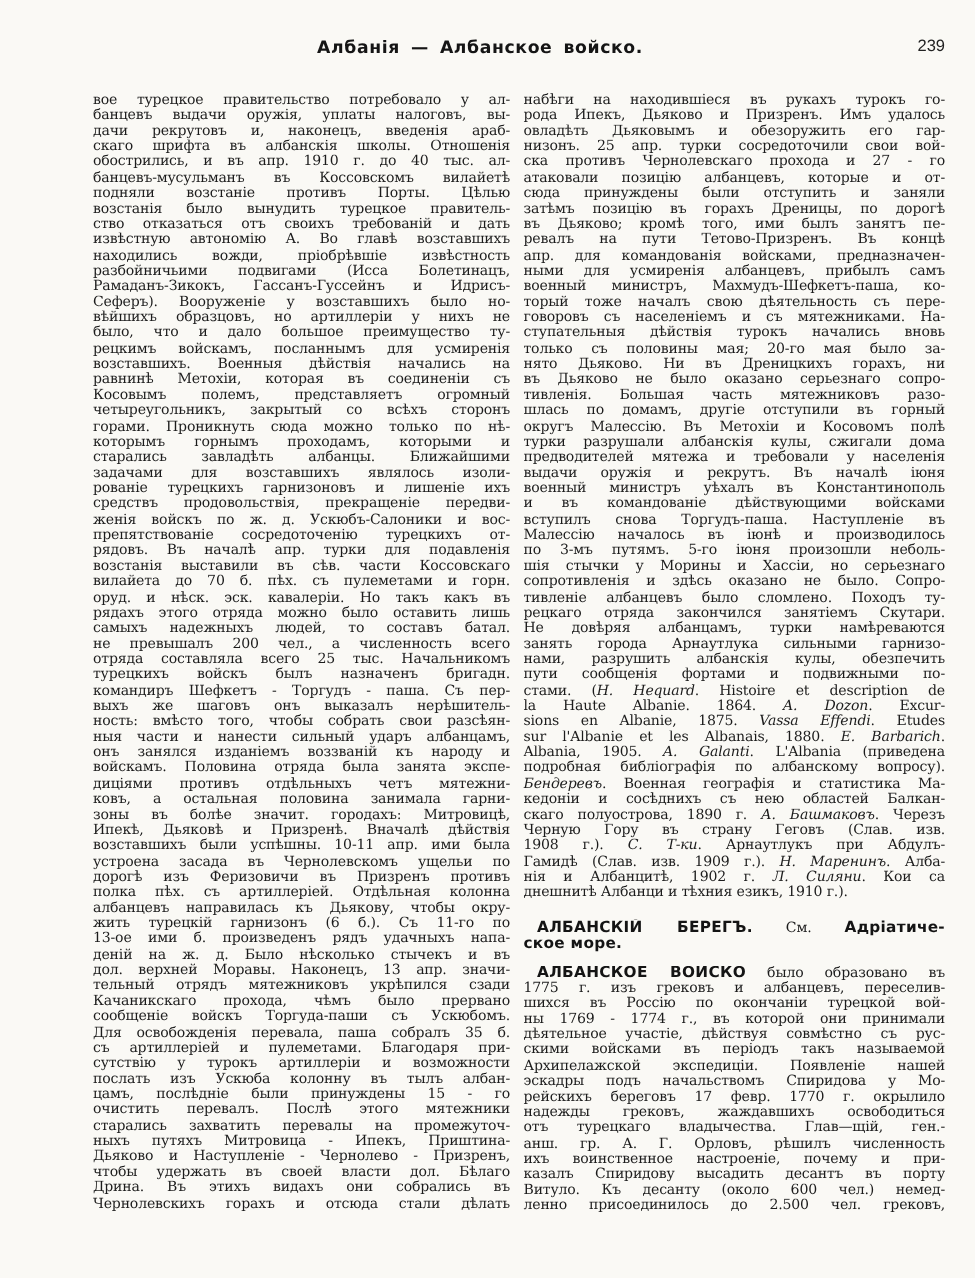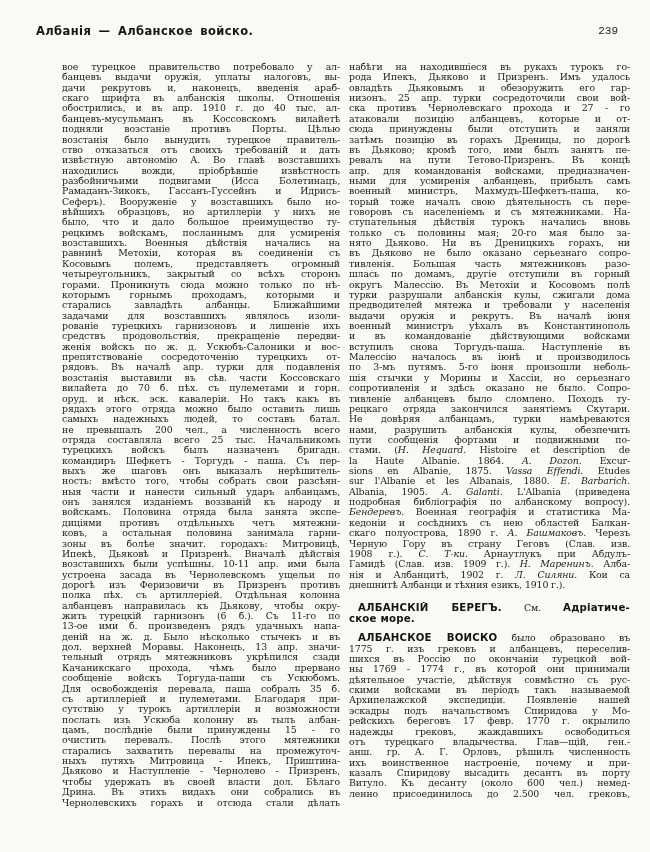--- a/index.html
+++ b/index.html
@@ -10,29 +10,29 @@
     color: #1c1c1c;
     overflow: hidden;
   }
   .page { width: 650px; height: 852px; position: relative; box-sizing: border-box; padding-top: 24px; }
   .pagehead {
     position: relative;
     margin: 0 20px 0 62px; height: 16px;
   }
   .head-title {
     position: absolute; left: 0; right: 0; top: 0;
-    text-align: left;
+    text-align: center;
     transform: translateX(-26px);
     font-family: "DejaVu Sans", sans-serif;
     font-weight: bold; font-size: 11.5px; letter-spacing: 0.4px; word-spacing: 3px;
     color: #151515;
   }
   .head-page {
-    position: absolute; right: 12px; top: 1px;
-    font-family: Liberation Mono, monospace;
+    position: absolute; right: 0; top: 1px;
+    font-family: Liberation Sans, sans-serif;
     font-size: 11px; color: #222;
   }
   .body-cols {
     display: flex; margin: 6px 20px 0 62px;
   }
   .col { box-sizing: border-box; margin-top: 16px; }
   .col-left  { width: 278px; margin-right: 9px; }
   .col-right { width: 281px; }
   .line {
     font-size: 9.4px; line-height: 10.37px; height: 10.37px;
@@ -167,20 +167,21 @@
           <div class="line just">военный министръ уѣхалъ въ Константинополь</div>
           <div class="line just">и въ командованіе дѣйствующими войсками</div>
           <div class="line just">вступилъ снова Торгудъ-паша. Наступленіе въ</div>
           <div class="line just">Малессію началось въ іюнѣ и производилось</div>
           <div class="line just">по 3-мъ путямъ. 5-го іюня произошли неболь-</div>
           <div class="line just">шія стычки у Морины и Хассіи, но серьезнаго</div>
           <div class="line just">сопротивленія и здѣсь оказано не было. Сопро-</div>
           <div class="line just">тивленіе албанцевъ было сломлено. Походъ ту-</div>
           <div class="line just">рецкаго отряда закончился занятіемъ Скутари.</div>
           <div class="line just">Не довѣряя албанцамъ, турки намѣреваются</div>
+          <div class="line just">занять города Арнаутлука сильными гарнизо-</div>
           <div class="line just">нами, разрушить албанскія кулы, обезпечить</div>
           <div class="line just">пути сообщенія фортами и подвижными по-</div>
           <div class="line just"><span>стами. (</span><span class="seg-italic">H. Hequard</span><span>. Histoire et description de</span></div>
           <div class="line just"><span>la Haute Albanie. 1864. </span><span class="seg-italic">A. Dozon</span><span>. Excur-</span></div>
           <div class="line just"><span>sions en Albanie, 1875. </span><span class="seg-italic">Vassa Effendi</span><span>. Études</span></div>
           <div class="line just"><span>sur l'Albanie et les Albanais, 1880. </span><span class="seg-italic">E. Barbarich</span><span>.</span></div>
           <div class="line just"><span>Albania, 1905. </span><span class="seg-italic">A. Galanti</span><span>. L'Albania (приведена</span></div>
           <div class="line just">подробная библіографія по албанскому вопросу).</div>
           <div class="line just"><span class="seg-italic">Бендеревъ</span><span>. Военная географія и статистика Ма-</span></div>
           <div class="line just">кедоніи и сосѣднихъ съ нею областей Балкан-</div>

